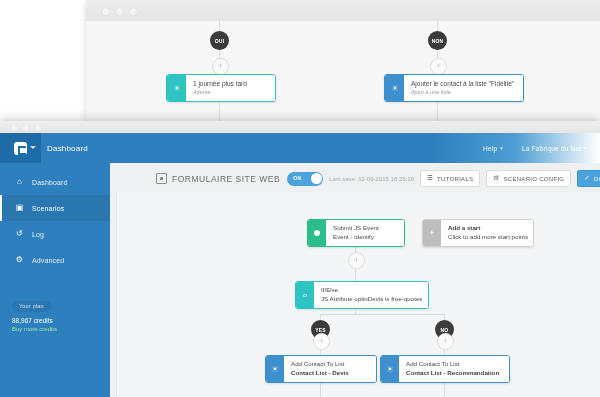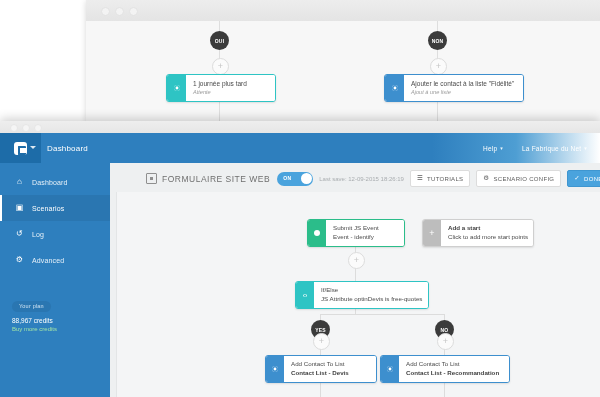--- a/index.html
+++ b/index.html
@@ -136,21 +136,21 @@
     padding:2.5px 7px;border-radius:8px;letter-spacing:.2px;
   }
   #plan-credits{margin-top:5px;color:#ffffff;font-size:6.5px;}
   #plan-buy{margin-top:2px;color:#9fe3a8;font-size:6px;}
 
   
   #main{
     position:absolute;left:110px;top:42px;width:490px;height:234px;background:#eef0f1;
   }
   #toolbar{
-    position:absolute;left:12px;top:6px;right:0;height:19px;display:flex;align-items:center;padding-left:24px;
+    position:absolute;left:22px;top:6px;right:0;height:19px;display:flex;align-items:center;padding-left:24px;
   }
   #scn-icon{
     width:9px;height:9px;border:1px solid #8f8f8f;border-radius:1px;margin-right:5px;
     position:relative;flex:0 0 auto;
   }
   #scn-icon:after{content:"";position:absolute;left:2.5px;top:2.5px;width:3px;height:3px;background:#8f8f8f;}
   #scn-name{font-size:8.5px;color:#6f6f6f;letter-spacing:.5px;white-space:nowrap;}
   #scn-toggle{
     margin-left:7px;width:36px;height:14px;border-radius:8px;background:#4aa3dd;
     position:relative;flex:0 0 auto;

